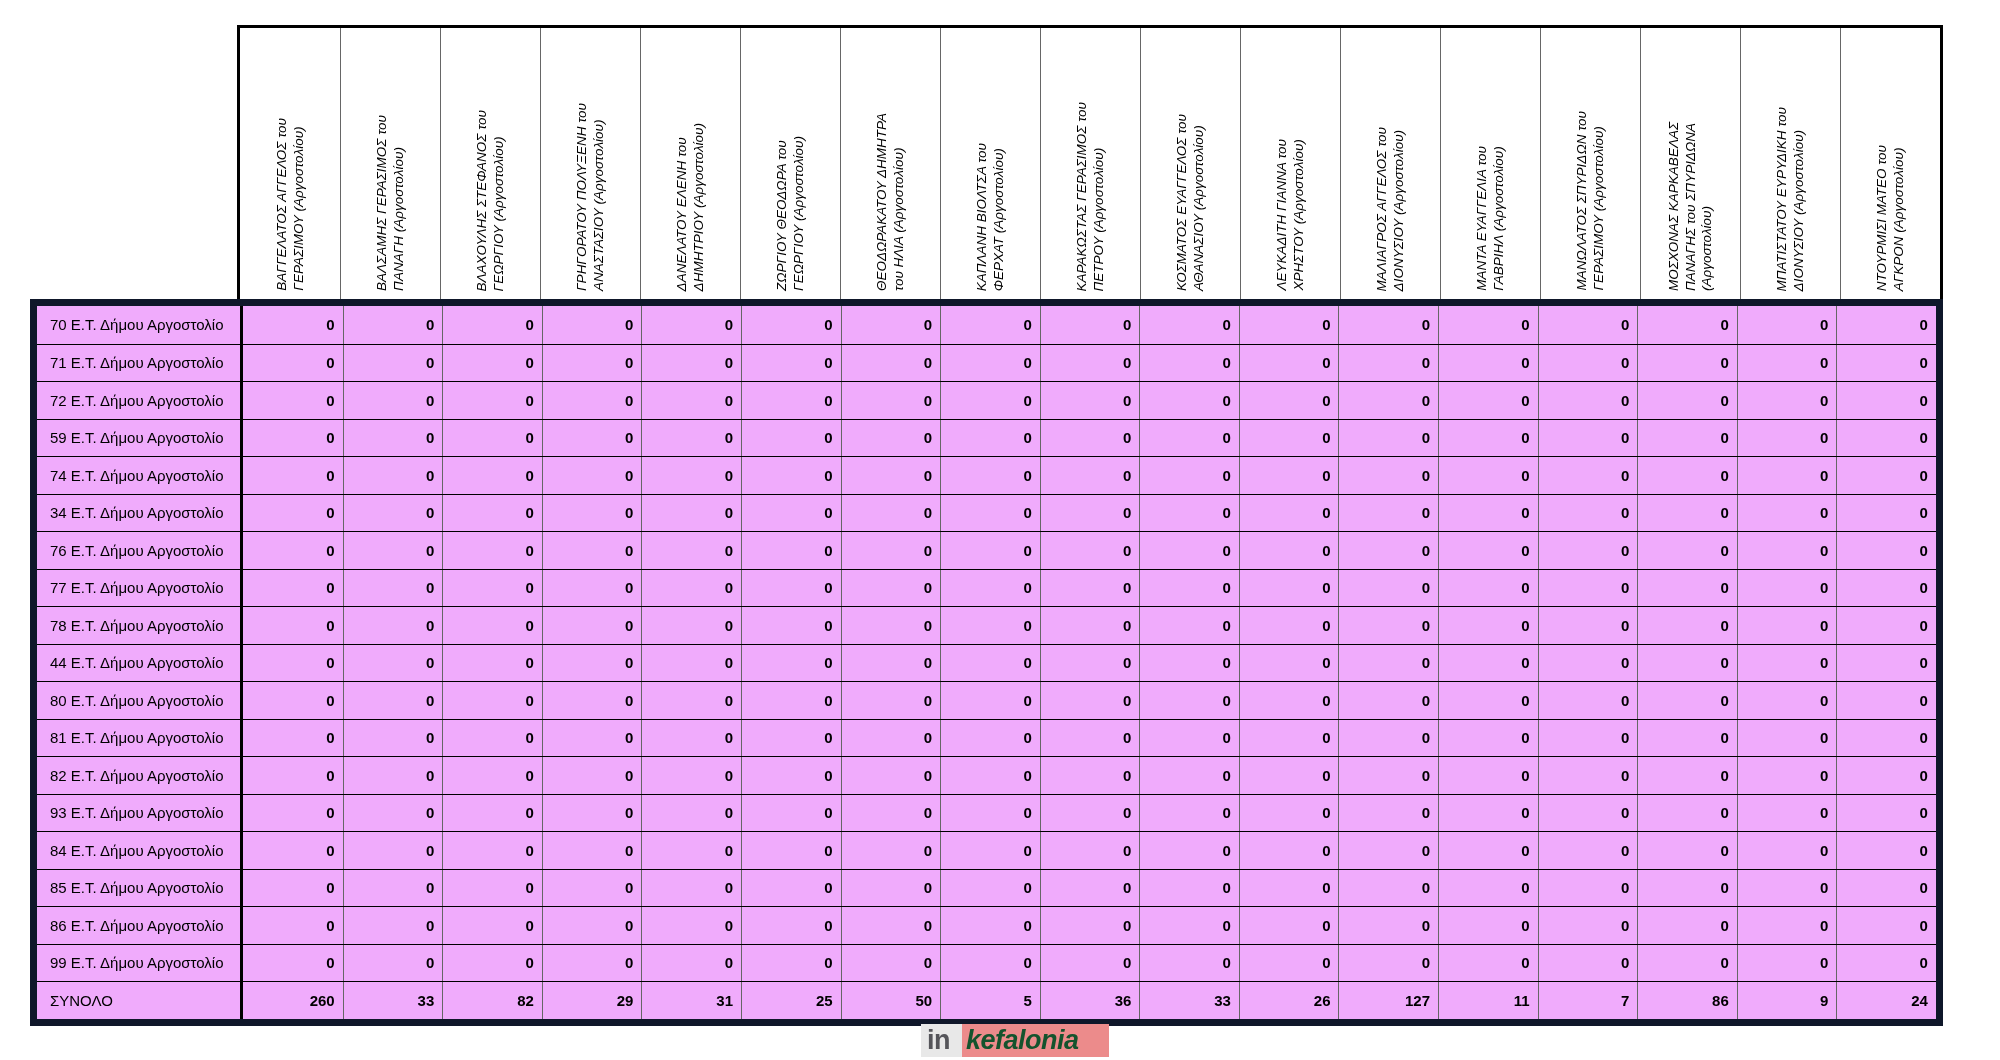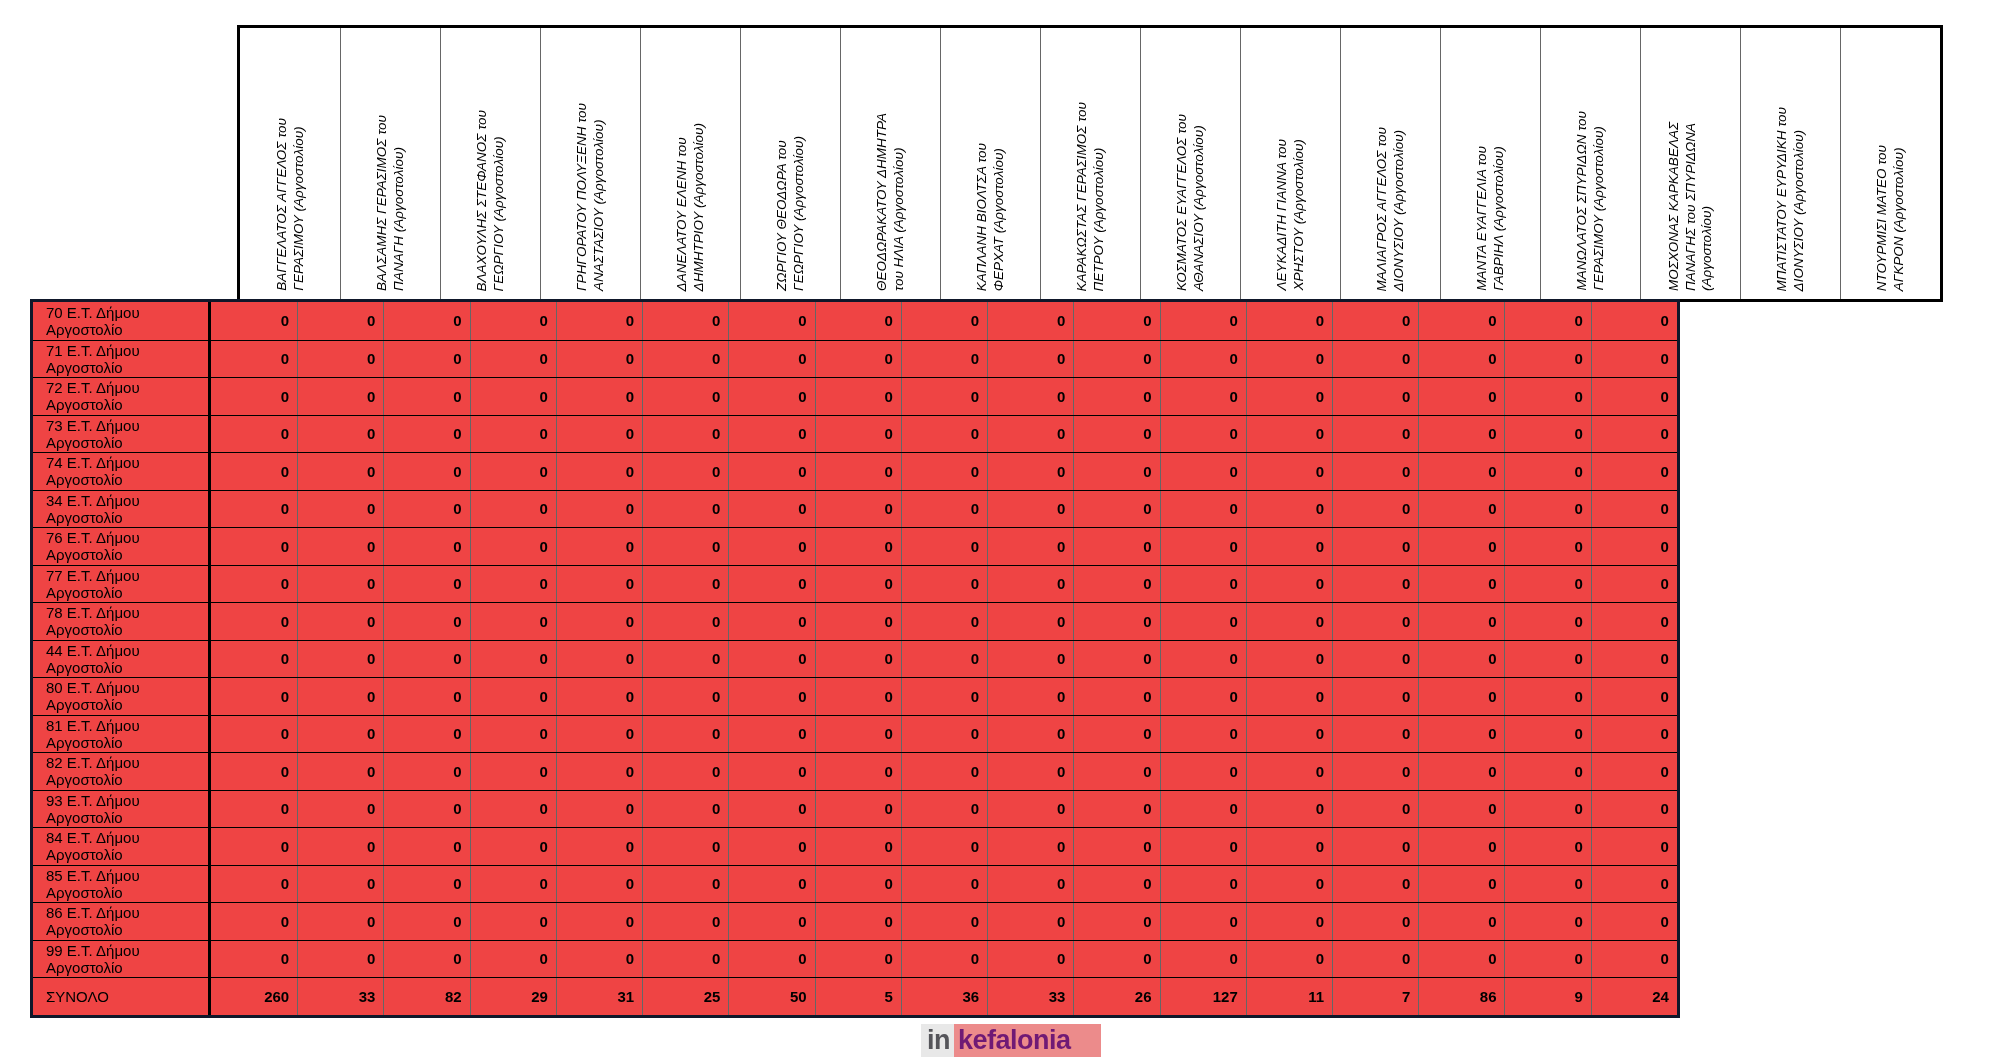--- a/index.html
+++ b/index.html
@@ -36,24 +36,24 @@
     transform:rotate(180deg);
     font-style:italic;
     font-size:13.5px;
     line-height:16.5px;
   }
   .vline{white-space:nowrap;}
   
   .data-block{
     position:absolute;
     left:30px;top:299px;
-    width:1650px;
+    width:1913px;
     box-sizing:border-box;
-    border:3px solid #0f172a;
-    background:#ef4444;
+    border:7px solid #0f172a;
+    background:#f0abfc;
   }
   .drow{
     display:flex;
     height:37.5px;
     box-sizing:border-box;
     border-top:1px solid #000;
   }
   .drow:first-child{border-top:none;}
   .lcell{
     width:207px;
@@ -85,21 +85,21 @@
     display:flex;
     align-items:stretch;
     font-weight:bold;
     font-size:27px;
     letter-spacing:-0.5px;
     line-height:33px;
   }
   .wm-in{
     background:#e8e8e8;
     color:#55555a;
-    padding:0 4px 0 6px;
+    padding:0 12px 0 6px;
     display:flex;align-items:center;
   }
   .wm-kef{
     background:#ec8b8b;
     color:#ffffff;
     padding:0 30px 0 4px;
     display:flex;align-items:center;
   }
 </style>
 </head>
@@ -268,21 +268,21 @@
         <div class="ncell">0</div>
         <div class="ncell">0</div>
         <div class="ncell">0</div>
         <div class="ncell">0</div>
         <div class="ncell">0</div>
         <div class="ncell">0</div>
         <div class="ncell">0</div>
         <div class="ncell">0</div>
       </div>
       <div class="drow">
-        <div class="lcell">73 Ε.Τ. Δήμου Αργοστολίο</div>
+        <div class="lcell">59 Ε.Τ. Δήμου Αργοστολίο</div>
         <div class="ncell">0</div>
         <div class="ncell">0</div>
         <div class="ncell">0</div>
         <div class="ncell">0</div>
         <div class="ncell">0</div>
         <div class="ncell">0</div>
         <div class="ncell">0</div>
         <div class="ncell">0</div>
         <div class="ncell">0</div>
         <div class="ncell">0</div>
@@ -591,16 +591,16 @@
         <div class="ncell">11</div>
         <div class="ncell">7</div>
         <div class="ncell">86</div>
         <div class="ncell">9</div>
         <div class="ncell">24</div>
       </div>
     </div>
 
   <div class="watermark">
     <span class="wm-in" style="background: rgb(232, 232, 232); color: rgb(85, 85, 90);">in</span>
-    <span class="wm-kef" style="background: rgb(236, 139, 139); color: #701a75;">kefalonia</span>
+    <span class="wm-kef" style="background: rgb(236, 139, 139); color: #14532d; font-style: italic;">kefalonia</span>
   </div>
 
 </div>
 
 </body></html>

